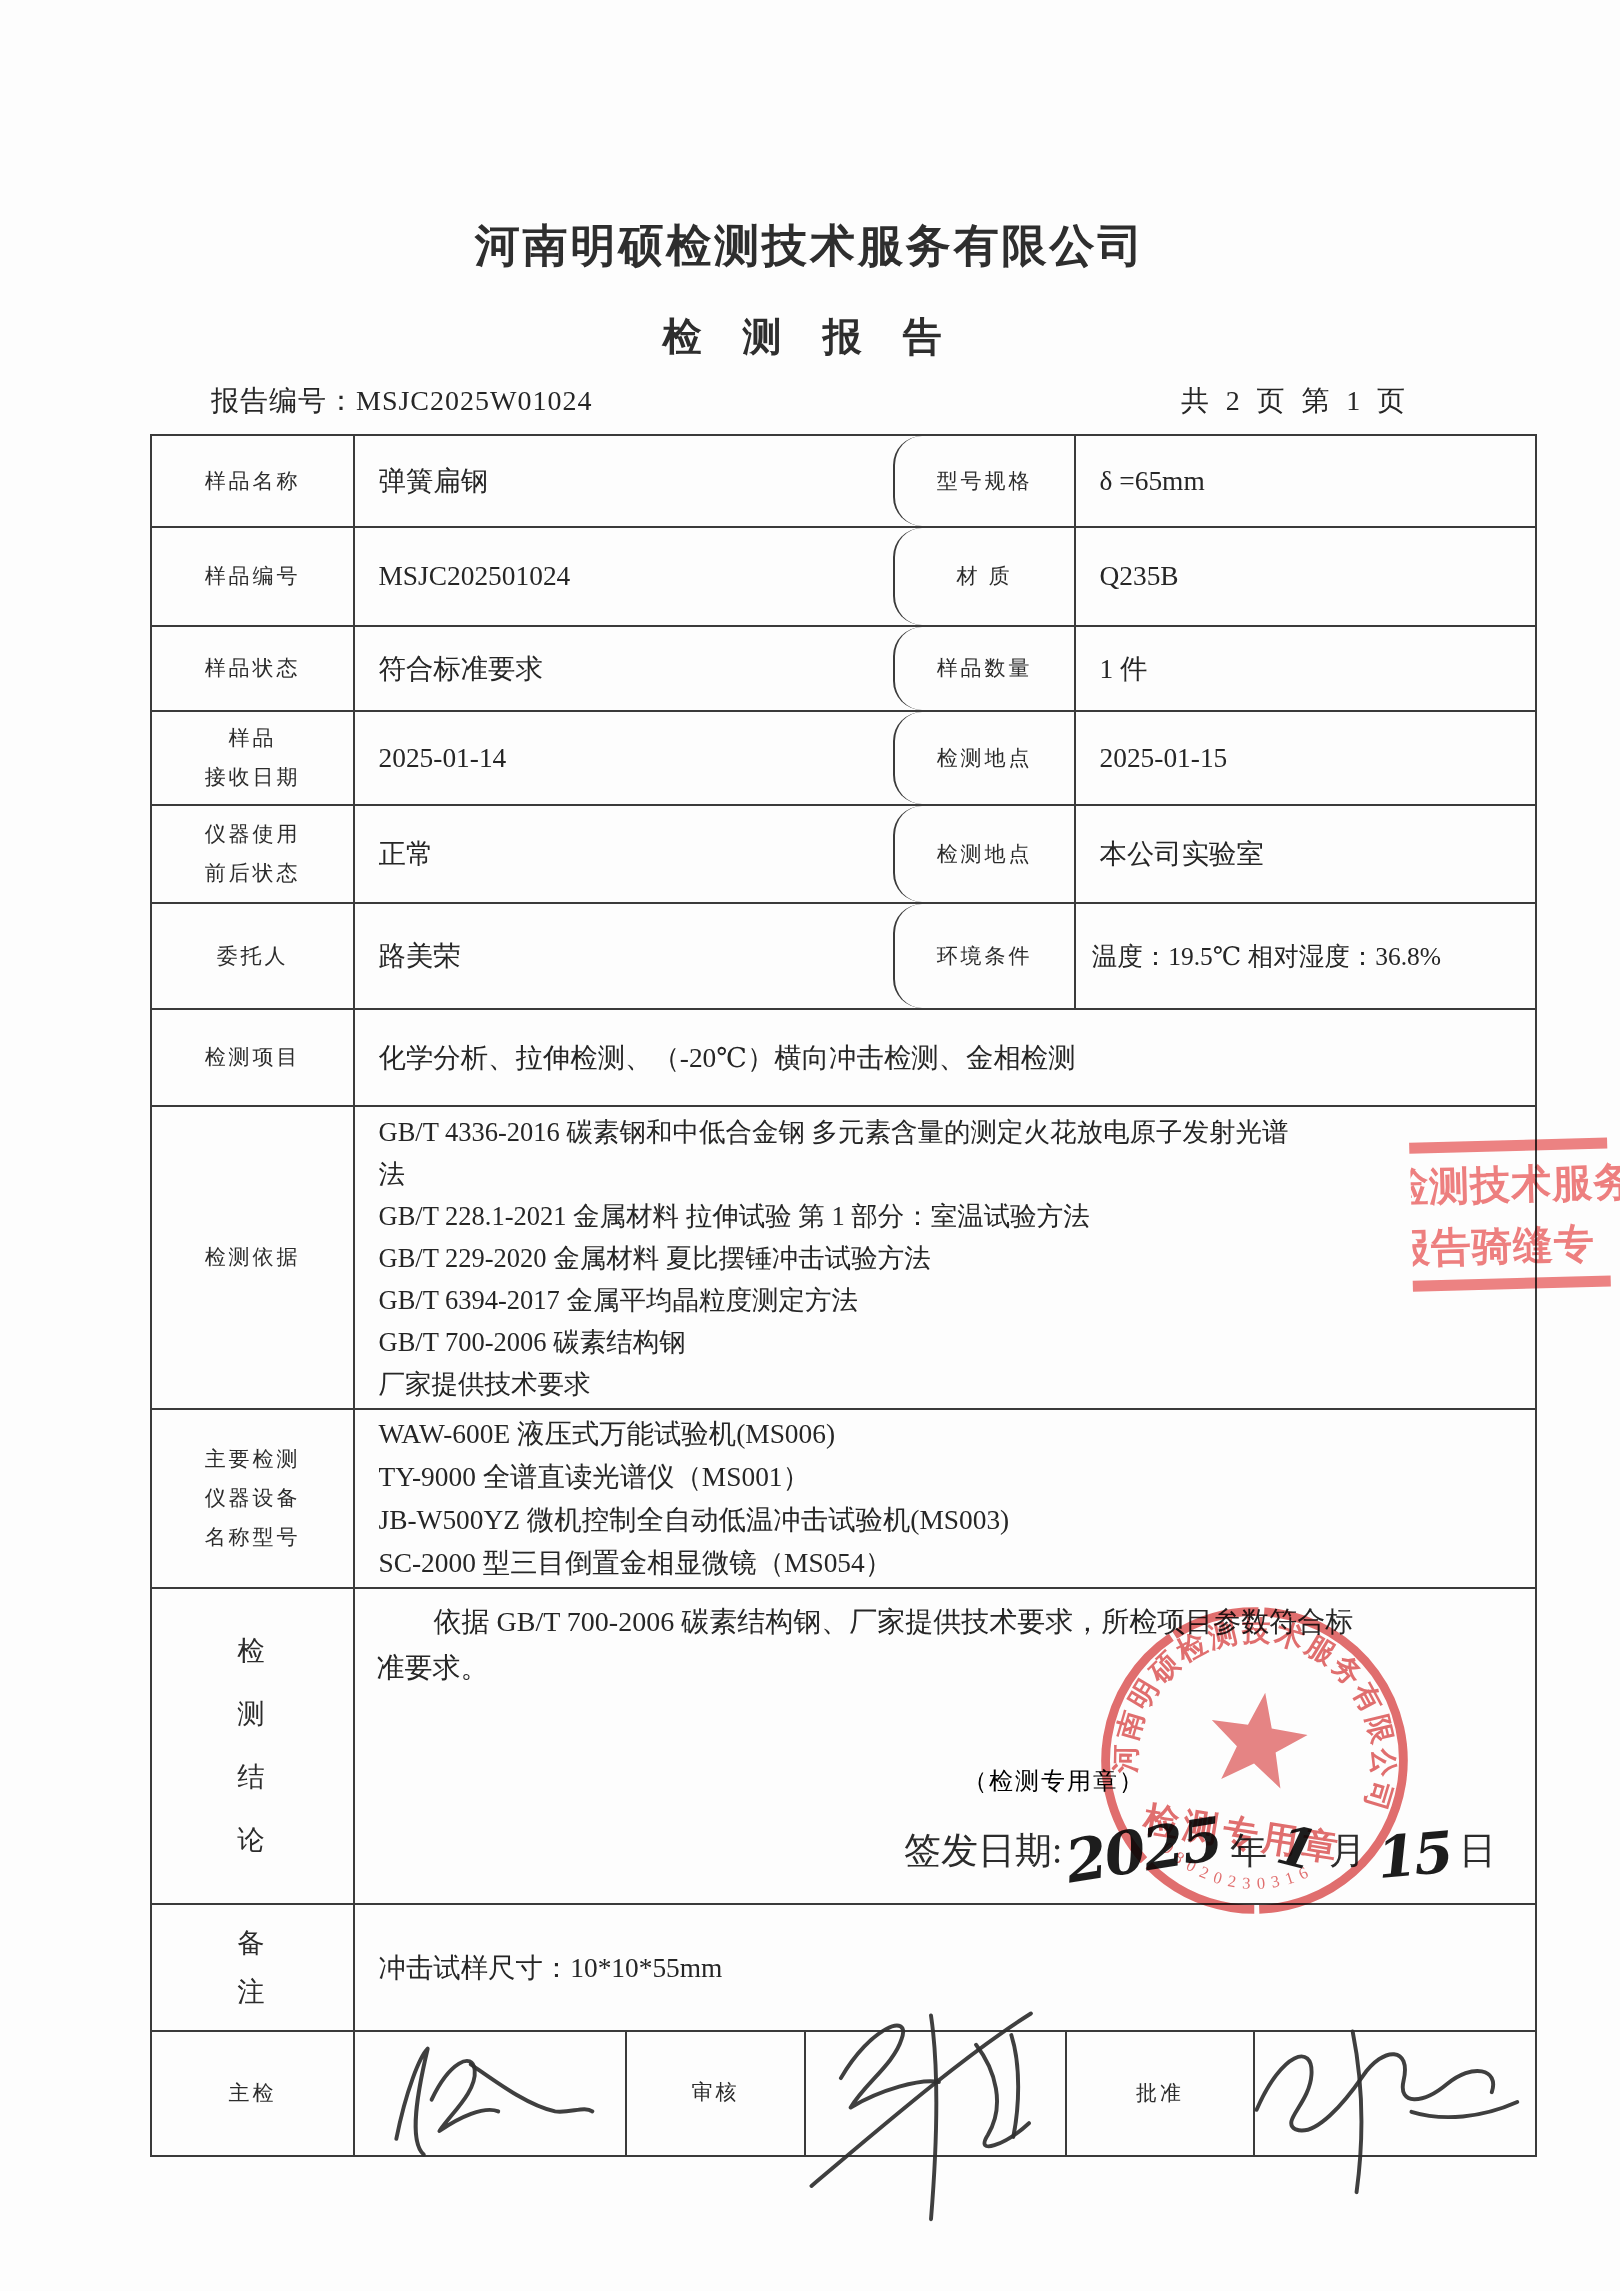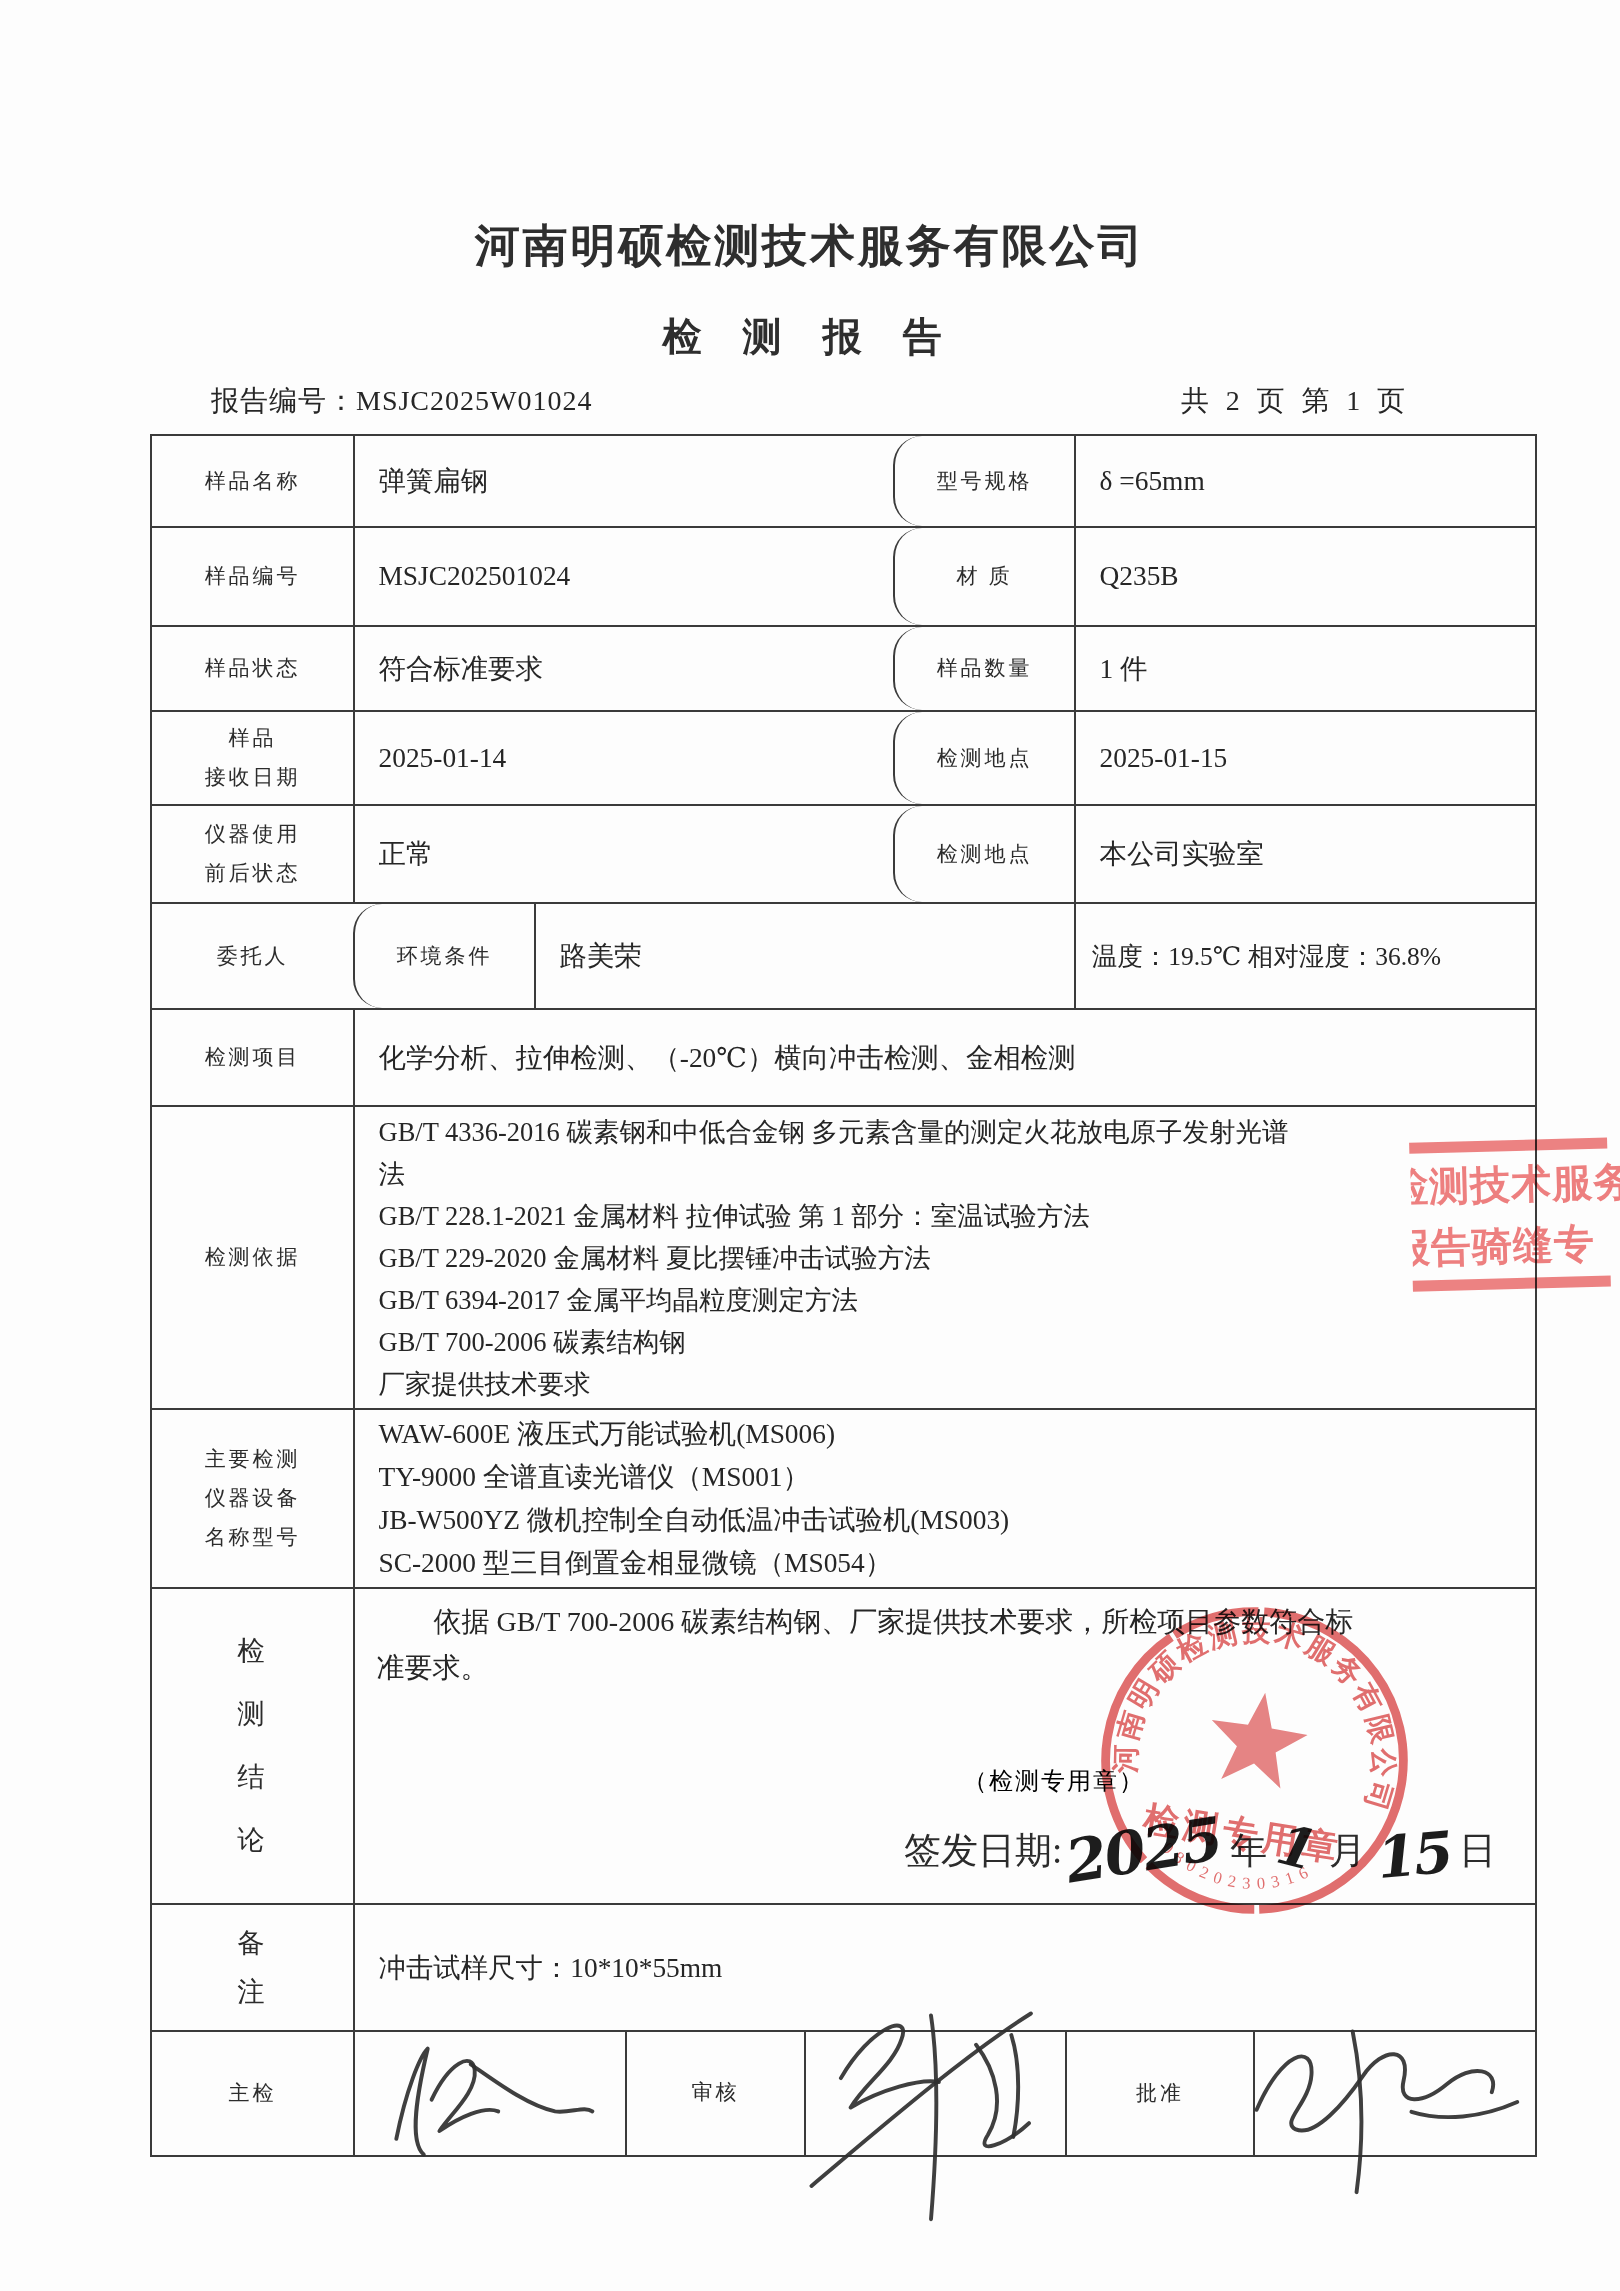--- a/index.html
+++ b/index.html
@@ -102,22 +102,22 @@
     <div class="row" style="height:96px">
       <div class="cell lab w1">仪器使用
 前后状态</div>
       <div class="cell val w2">正常</div>
       <div class="cell lab w3">检测地点</div>
       <div class="cell val w4">本公司实验室</div>
     </div>
 
     <div class="row" style="height:104px">
       <div class="cell lab w1">委托人</div>
+      <div class="cell val w2">路美荣</div>
       <div class="cell lab w3">环境条件</div>
-      <div class="cell val w2">路美荣</div>
       <div class="cell val w4" style="font-size:25.5px;padding-left:15.7px;white-space:nowrap">温度：19.5℃  相对湿度：36.8%</div>
     </div>
 
     <div class="row" style="height:95px">
       <div class="cell lab w1">检测项目</div>
       <div class="cell val wide">化学分析、拉伸检测、（-20℃）横向冲击检测、金相检测</div>
     </div>
 
     <div class="row" style="height:301px">
       <div class="cell lab w1">检测依据</div>

